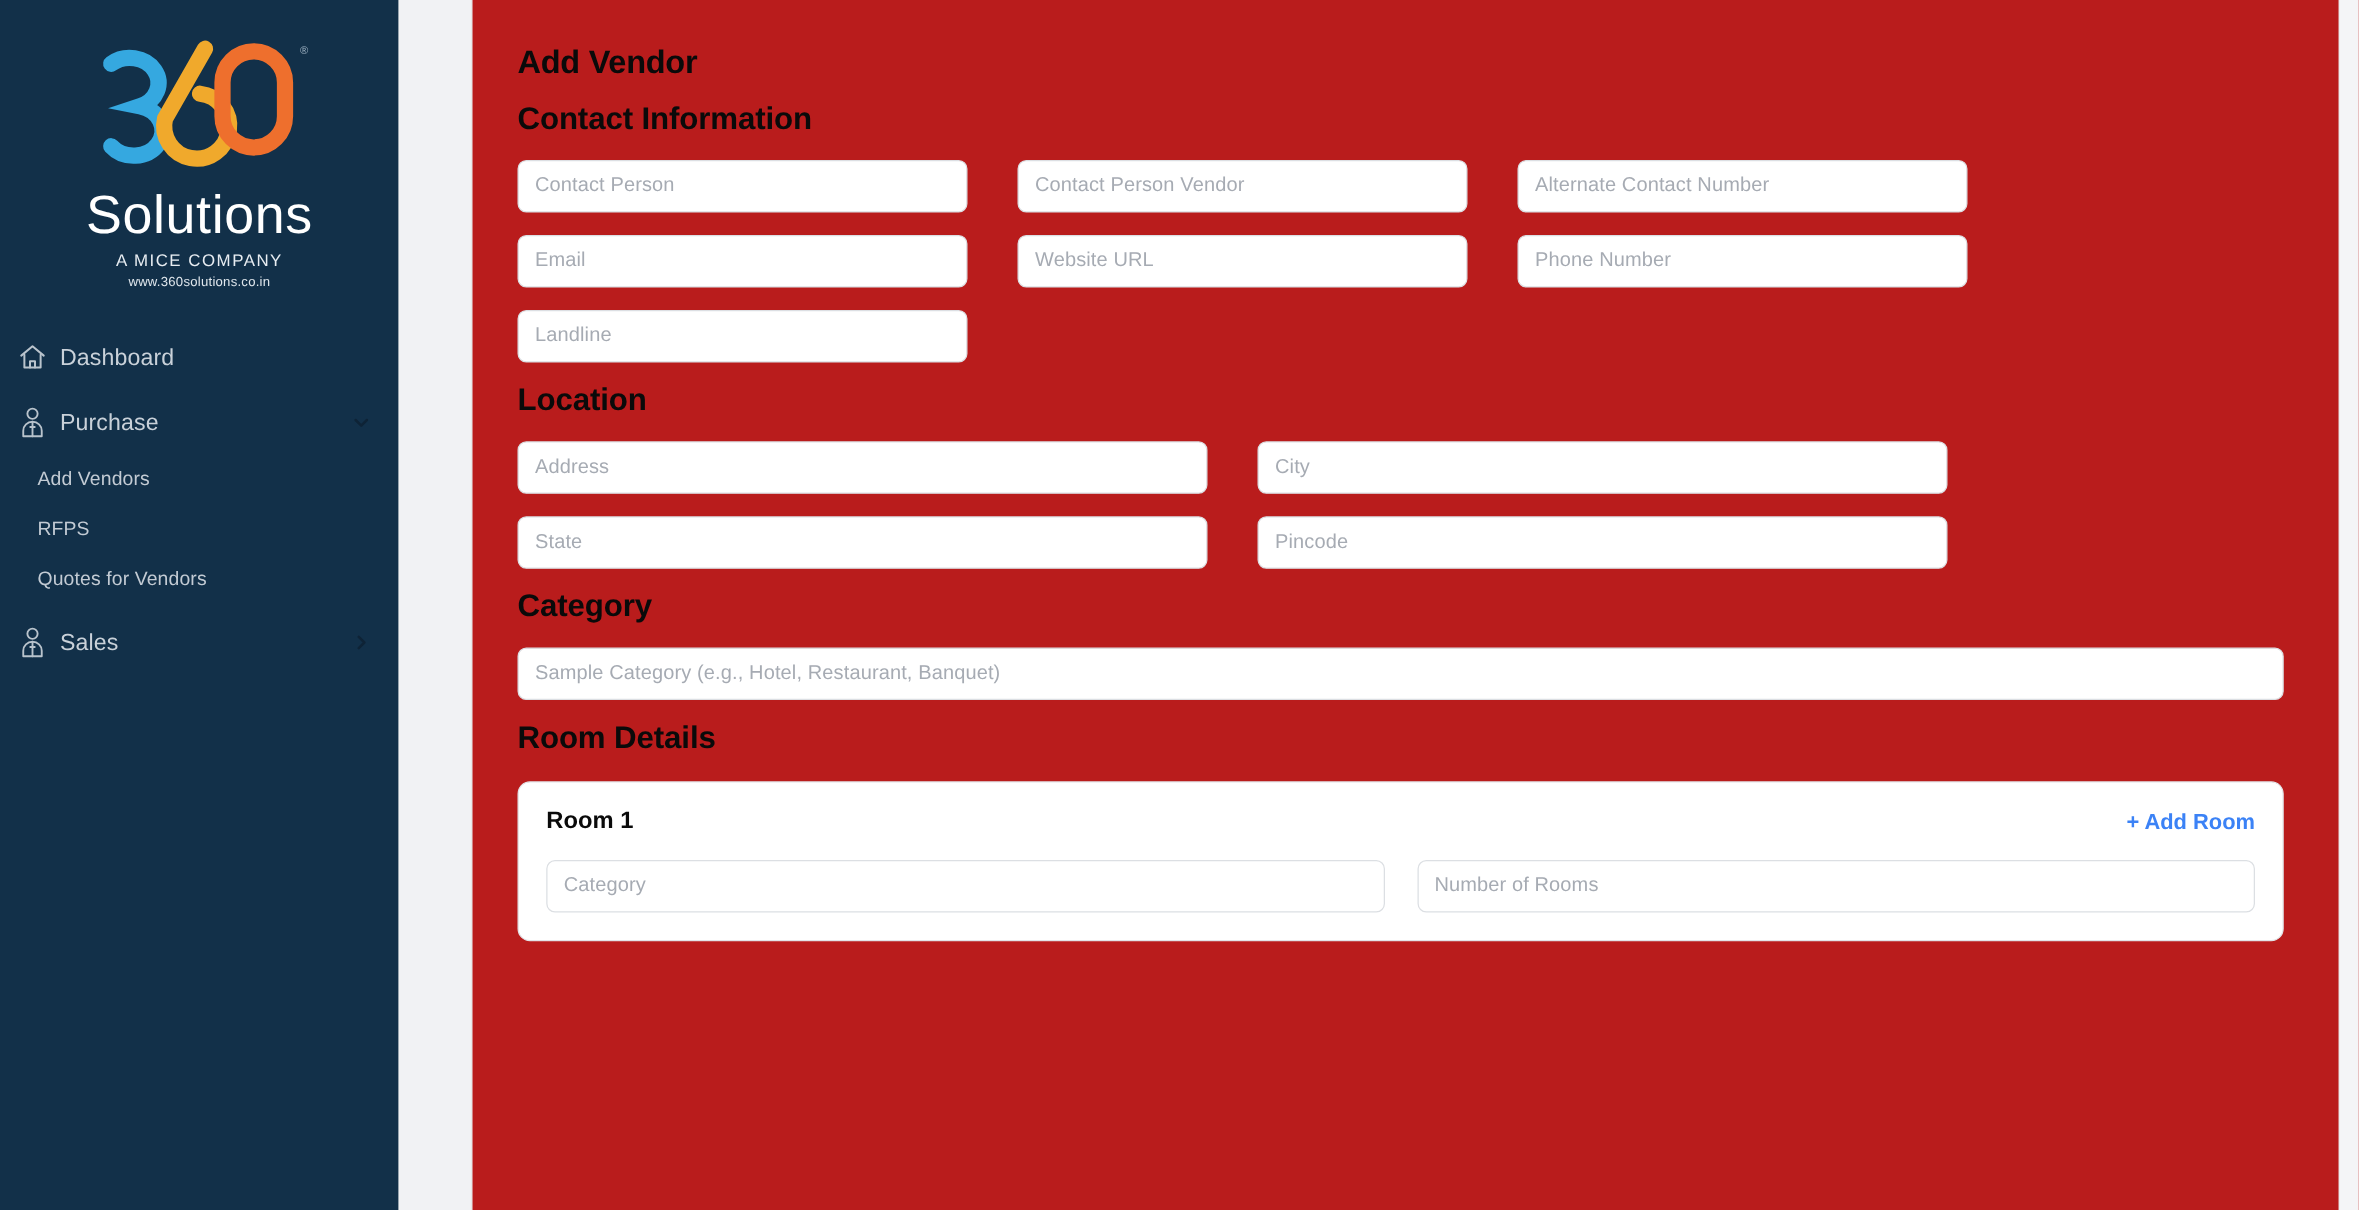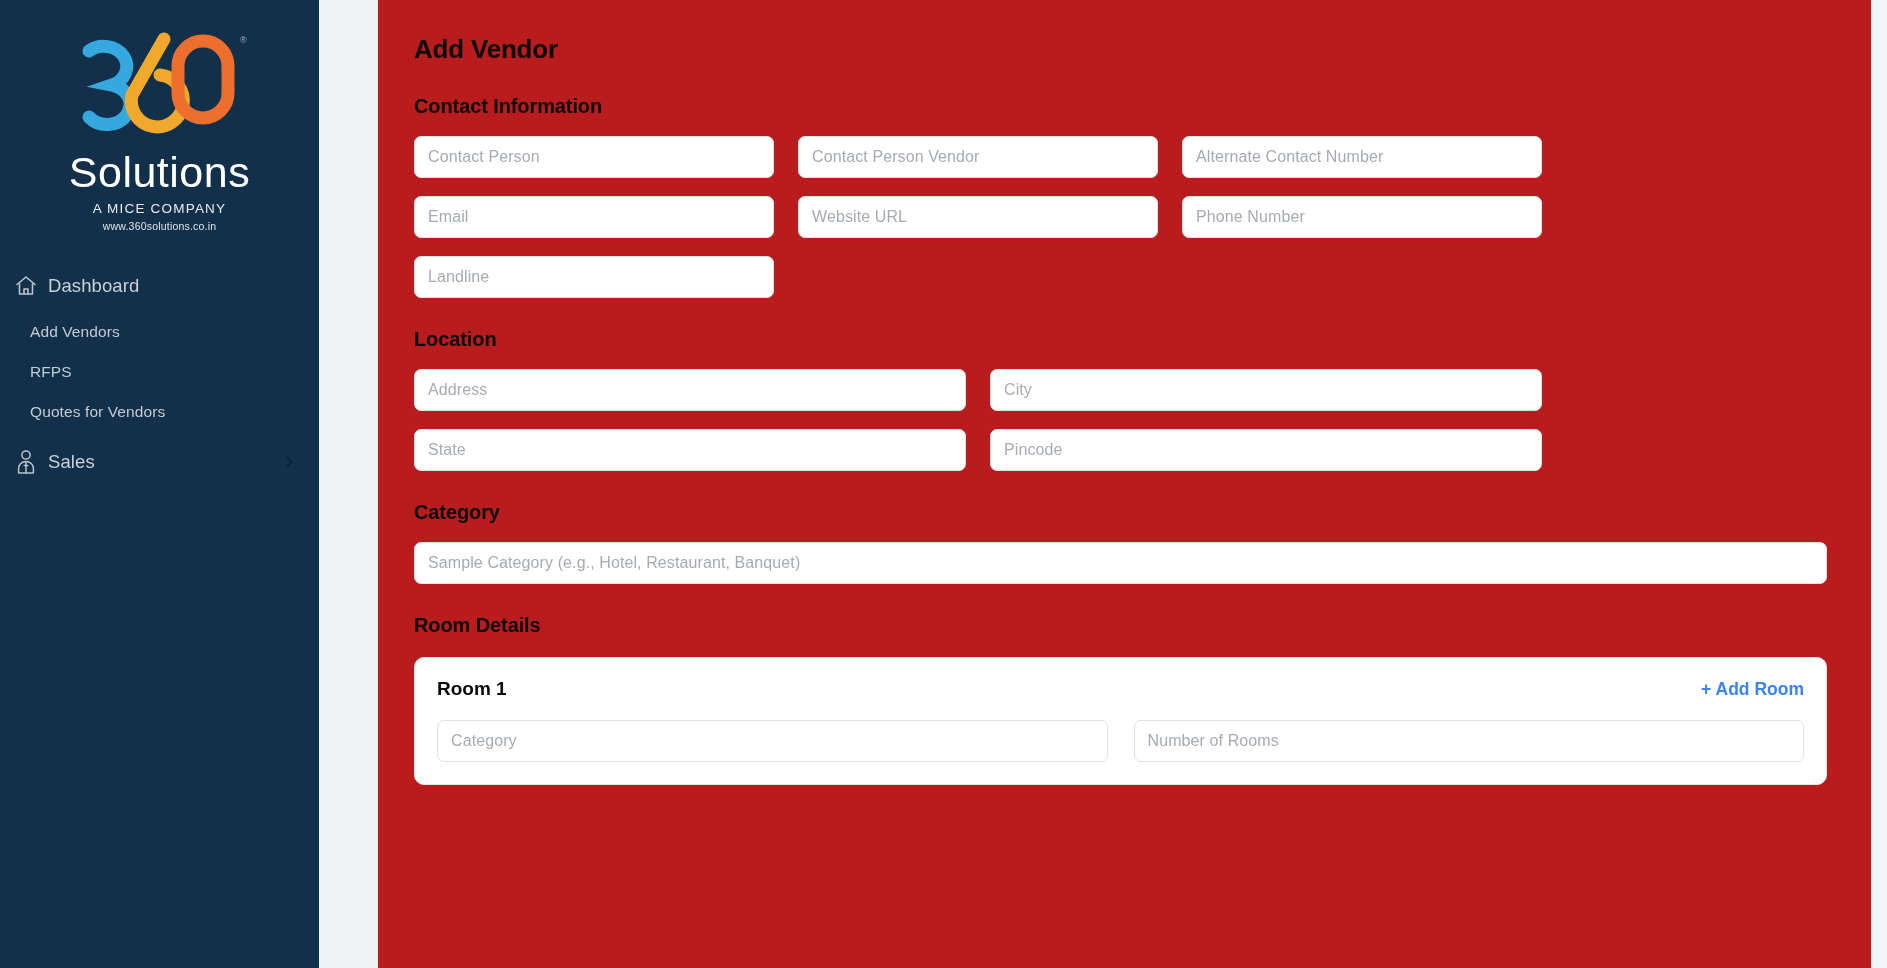--- a/index.html
+++ b/index.html
@@ -118,27 +118,27 @@
   }
 
   h1.page-title {
     font-size: 26px;
     font-weight: bold;
     color: #0a0a0a;
     margin-top: 34px;
     letter-spacing: -0.2px;
   }
   h2.section-title {
-    font-size: 20px;
+    font-size: 25px;
     font-weight: bold;
     color: #0a0a0a;
-    margin-top: 30px;
+    margin-top: 16px;
     letter-spacing: -0.1px;
   }
-  .row { display: flex; gap: 24px; margin-top: 18px; }
+  .row { display: flex; gap: 40px; margin-top: 18px; }
   .field {
     height: 42px;
     border: 1px solid #dcdfe3;
     border-radius: 7px;
     background: #fff;
     display: flex;
     align-items: center;
     padding: 0 13px;
     font-size: 16px;
     color: #a6abb3;
@@ -204,20 +204,36 @@
         <span class="ico">
           <svg width="24" height="24" viewBox="0 0 24 24" fill="none" stroke="currentColor" stroke-width="1.6" stroke-linecap="round" stroke-linejoin="round">
             <path d="M3 10.5 12 3l9 7.5"></path>
               <path d="M5.5 9.8V20h13V9.8"></path>
               <path d="M10 20v-5h4v5"></path>
           </svg>
         </span>
         <span class="nav-label">Dashboard</span>
       </div>
 
+      <div class="nav-row">
+        <span class="ico">
+          <svg width="24" height="26" viewBox="0 0 24 26" fill="none" stroke="currentColor" stroke-width="1.5" stroke-linecap="round" stroke-linejoin="round">
+            <circle cx="12" cy="6" r="4.1"></circle>
+            <path d="M4.6 24v-4.4c0-4 3.3-7.2 7.4-7.2s7.4 3.2 7.4 7.2V24z"></path>
+            <path d="M12 12.4V24"></path>
+              <path d="M10.2 16.6h3.6"></path>
+          </svg>
+        </span>
+        <span class="nav-label">Purchase</span>
+        <span class="chev">
+          <svg width="16" height="16" viewBox="0 0 16 16" fill="none" stroke="currentColor" stroke-width="2" stroke-linecap="round" stroke-linejoin="round">
+              <path d="M3.5 6 8 10.5 12.5 6"></path>
+            </svg>
+        </span>
+      </div>
 
       <div class="sub-row">
         <span>Add Vendors</span>
       </div>
       <div class="sub-row">
         <span>RFPS</span>
       </div>
       <div class="sub-row">
         <span>Quotes for Vendors</span>
       </div>

